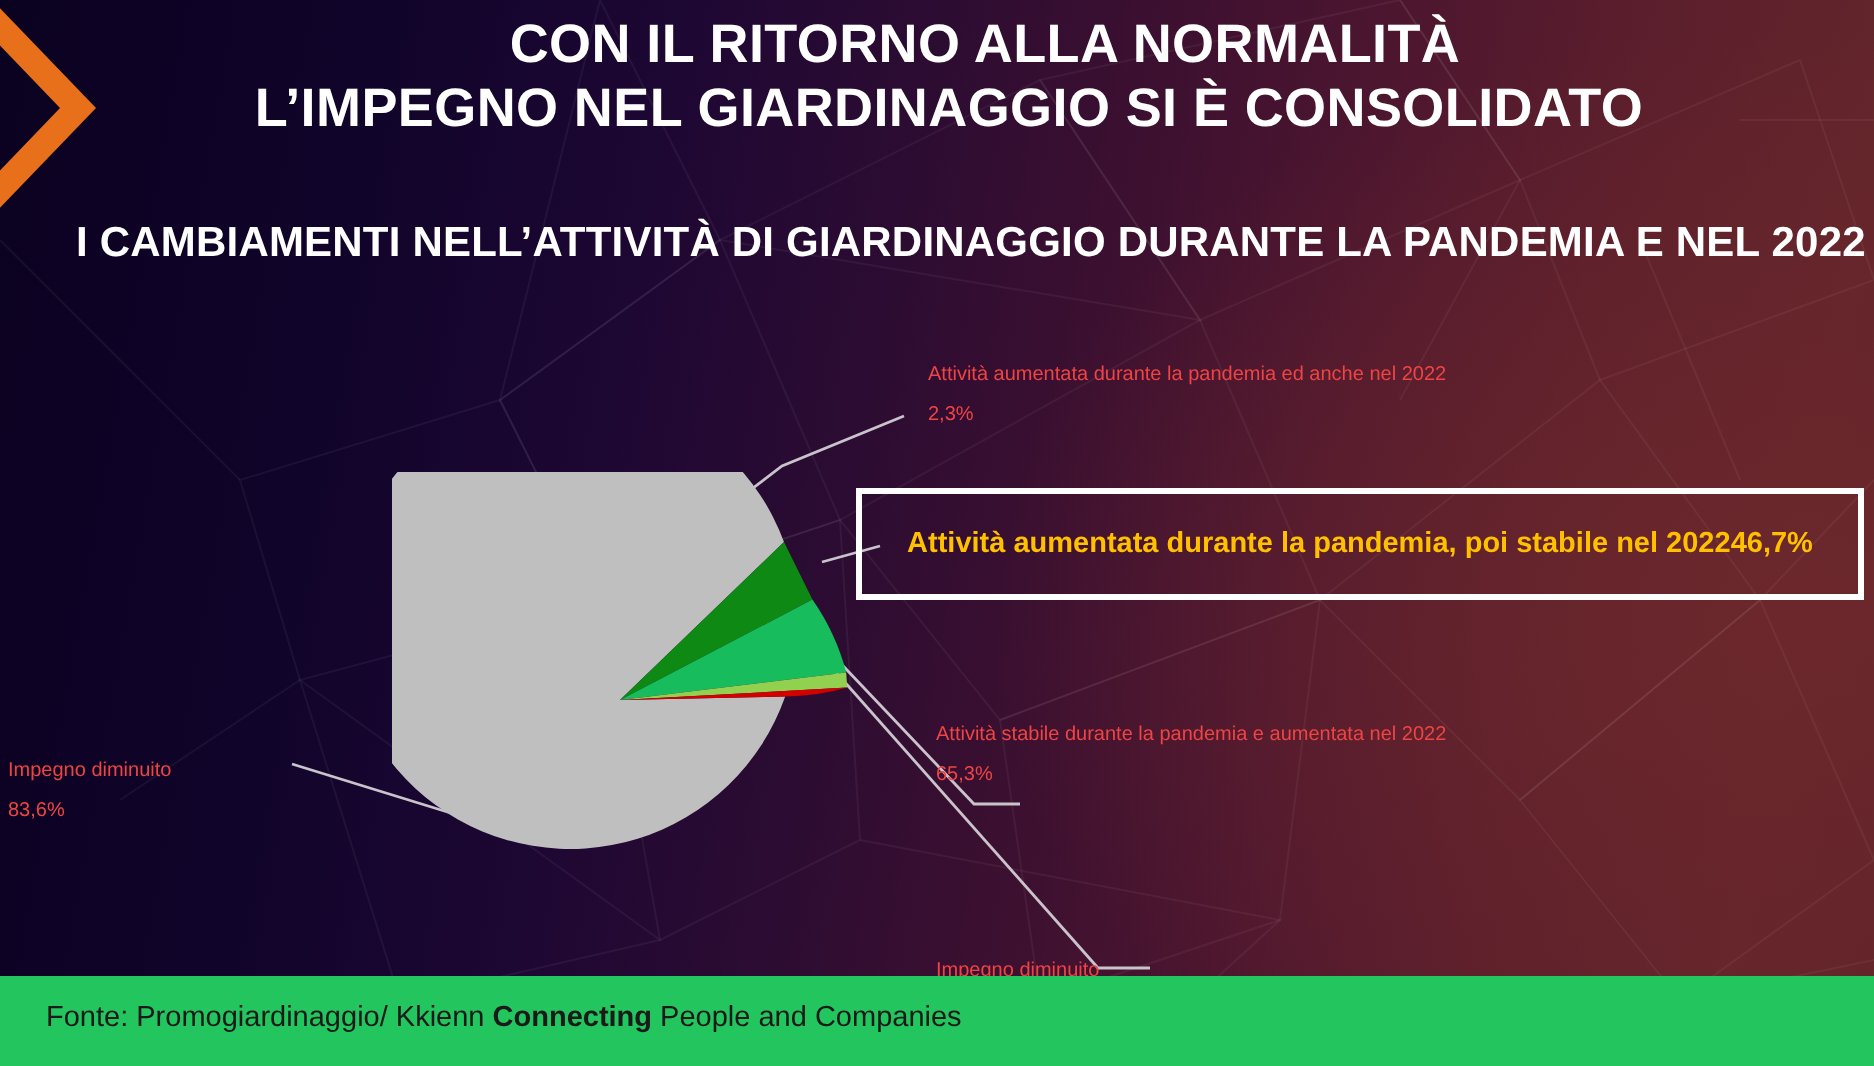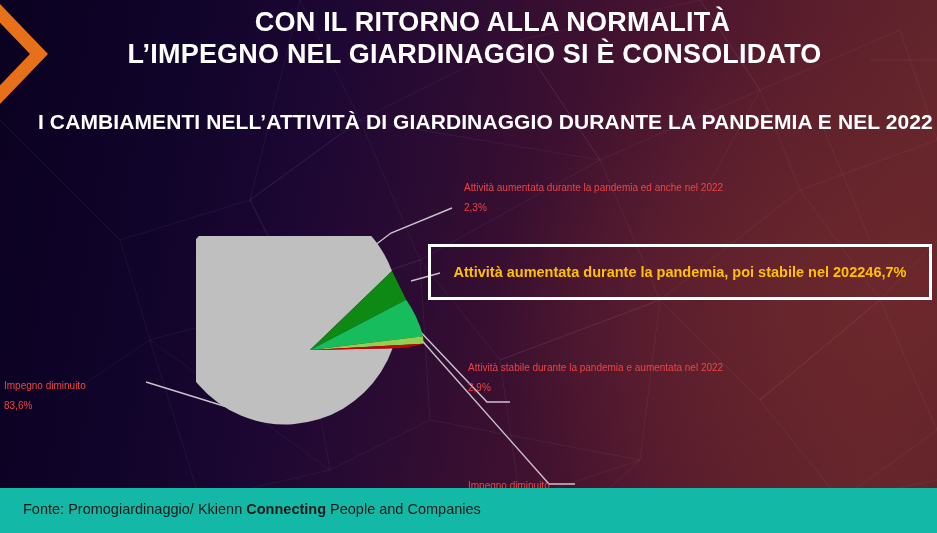--- a/index.html
+++ b/index.html
@@ -116,21 +116,21 @@
     line-height: 21px;
     white-space: nowrap;
   }
   
   .footer {
     position: absolute;
     left: 0;
     bottom: 0;
     width: 937px;
     height: 45px;
-    background: #14b8a6;
+    background: #22c55e;
   }
   .footer-text {
     position: absolute;
     left: 23px;
     top: 13px;
     color: #1a1a1a;
     font-size: 14.5px;
     white-space: nowrap;
   }
   .footer-text b { font-weight: bold; }
@@ -208,21 +208,21 @@
     <span class="pct">2,3%</span>
   </div>
 
   <div class="lbl-hl">
     <div class="t1">Attività aumentata durante la pandemia, poi stabile nel 2022</div>
     <div class="t2">46,7%</div>
   </div>
 
   <div class="lbl" style="left:468px; top:358px; width:460px;">
     <span>Attività stabile durante la pandemia e aumentata nel 2022</span>
-    <span class="pct">2,9%</span>
+    <span class="pct">65,3%</span>
   </div>
 
   <div class="lbl" style="left:468px; top:476px; width:460px;">
     <span>Impegno diminuito</span>
     <span class="pct">1,8%</span>
   </div>
 
   <div class="lbl" style="left:4px; top:376px; width:140px;">
     <span>Impegno diminuito</span>
     <span class="pct">83,6%</span>

